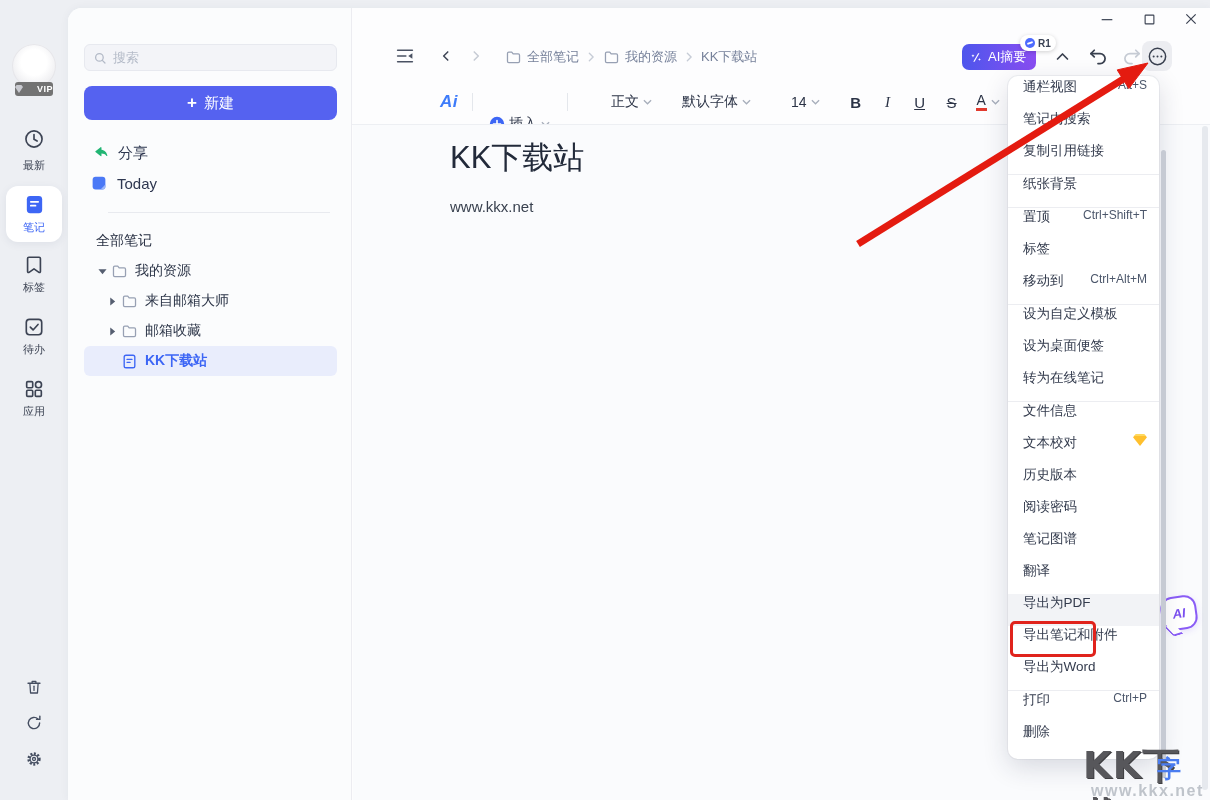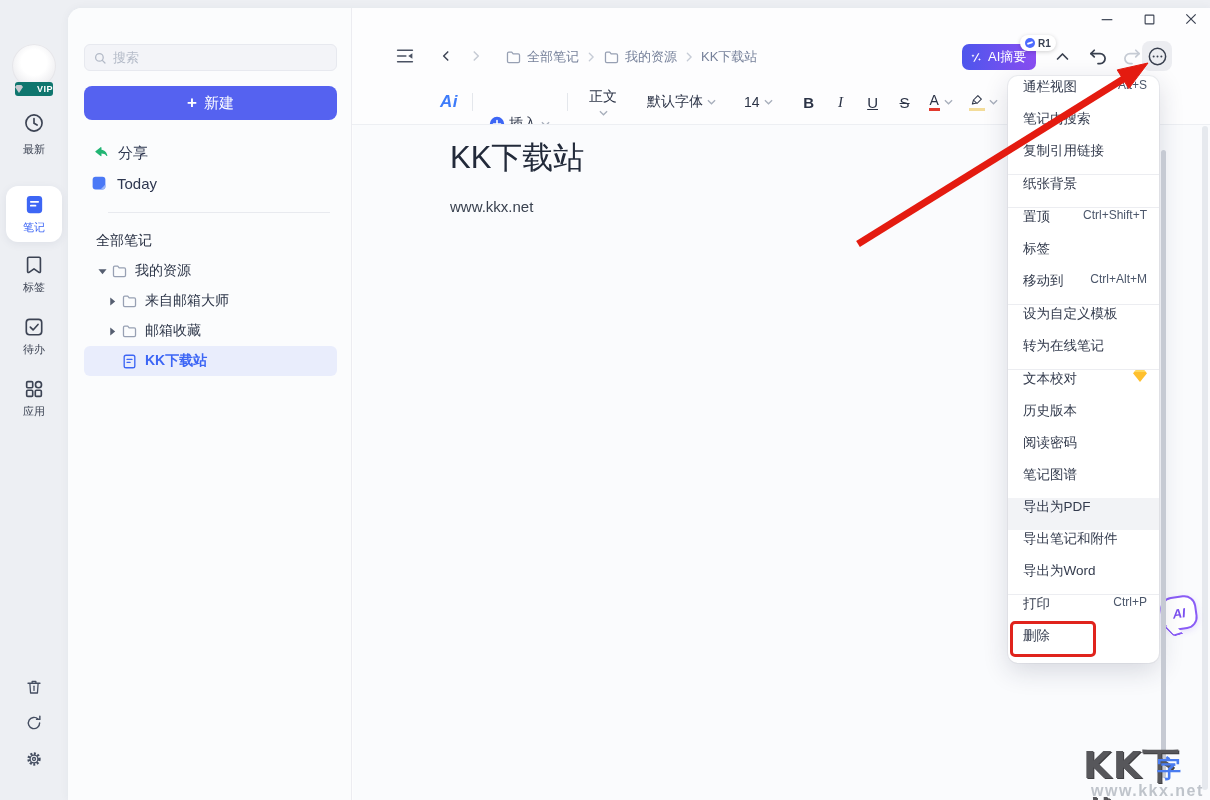--- a/index.html
+++ b/index.html
@@ -12,21 +12,21 @@
   }
   .abs { position:absolute; }
   svg { display:block; }
 
   
   .card { left:68px; top:8px; right:0; bottom:0; background:#fdfdfe; border-top-left-radius:14px; box-shadow:0 0 10px rgba(40,50,80,.05); }
 
   
   .rail { left:0; top:0; width:68px; height:800px; }
   .avatar { left:12px; top:44px; width:44px; height:44px; border-radius:50%; background:radial-gradient(circle at 50% 42%, #ffffff 0 38%, #ececef 75%, #e3e3e8 100%); box-shadow:inset 0 0 0 1px #e6e6ea; }
-  .vip-badge { left:15px; top:82px; width:38px; height:14px; background:#0f766e; border-radius:3px; color:#fff; font-size:9px; font-weight:bold; display:flex; align-items:center; justify-content:space-between; gap:14px; letter-spacing:.5px; }
+  .vip-badge { left:15px; top:82px; width:38px; height:14px; background:#737373; border-radius:3px; color:#fff; font-size:9px; font-weight:bold; display:flex; align-items:center; justify-content:space-between; gap:14px; letter-spacing:.5px; }
   .vip-badge .gem { width:8px; height:8px; background:#c9cad0; clip-path:polygon(50% 100%,0 25%,20% 0,80% 0,100% 25%); }
   .rail-item { left:6px; width:56px; display:flex; flex-direction:column; align-items:center; gap:4px; cursor:pointer; }
   .rail-item .lbl { font-size:11px; color:#3c4353; }
   .rail-item.active { background:#ffffff; border-radius:12px; height:56px; justify-content:center; box-shadow:0 2px 8px rgba(50,60,100,.08); }
   .rail-item.active .lbl { color:#3D66F5; }
   .rail-bottom { left:0; width:68px; display:flex; justify-content:center; cursor:pointer; }
 
   
   .panel { left:68px; top:8px; width:284px; bottom:0; background:#fbfcfd; border-top-left-radius:14px; border-right:1px solid #ececf1; }
   .search-box { left:84px; top:44px; width:253px; height:27px; background:#f3f4f8; border:1px solid #e7e9ef; border-radius:6px; display:flex; align-items:center; padding:0 8px; gap:6px; }
@@ -90,21 +90,21 @@
 
 <div class="abs card"></div>
 
 <div class="abs rail">
   <div class="abs avatar"></div>
   <div class="abs vip-badge">
     <span class="gem"></span>
     <span>VIP</span>
   </div>
   <div id="rail-items">
-      <div class="abs rail-item" style="top: 112px; gap: 8px;">
+      <div class="abs rail-item" style="top: 128px; gap: 8px;">
         <span>
           <svg width="22" height="22" viewBox="0 0 24 24" fill="none" stroke="#3c4353" stroke-width="1.8" stroke-linecap="round">
             <circle cx="12" cy="12" r="8.8"></circle>
             <path d="M12 7.2v5l3.4 2"></path>
           </svg>
         </span>
         <span class="lbl">最新</span>
       </div>
       <div class="abs rail-item active" style="top: 186px;">
         <span>
@@ -371,33 +371,33 @@
     <svg width="16" height="16" viewBox="0 0 20 20">
         <circle cx="10" cy="10" r="9" fill="#3D66F5"></circle>
         <path d="M10 5.6v8.8M5.6 10h8.8" stroke="#fff" stroke-width="2" stroke-linecap="round"></path>
       </svg>
     <span>插入</span>
     <svg width="9" height="6" viewBox="0 0 10 6">
         <path d="M1 1l4 4 4-4" stroke="#a7aebb" stroke-width="1.4" fill="none"></path>
       </svg>
   </span>
   <span class="vdiv" style="margin-left:17px;"></span>
-  <span class="fmt-txt" style="margin-left:21px;flex-direction:column;">
+  <span class="fmt-txt" style="margin-left:43px;">
     <span>正文</span>
     <svg width="9" height="6" viewBox="0 0 10 6">
         <path d="M1 1l4 4 4-4" stroke="#a7aebb" stroke-width="1.4" fill="none"></path>
       </svg>
   </span>
   <span class="fmt-txt" style="margin-left:30px;">
     <span>默认字体</span>
     <svg width="9" height="6" viewBox="0 0 10 6">
         <path d="M1 1l4 4 4-4" stroke="#a7aebb" stroke-width="1.4" fill="none"></path>
       </svg>
   </span>
-  <span class="fmt-txt" style="margin-left:28px;">
+  <span class="fmt-txt" style="margin-left:40px;">
     <span>14</span>
     <svg width="9" height="6" viewBox="0 0 10 6">
         <path d="M1 1l4 4 4-4" stroke="#a7aebb" stroke-width="1.4" fill="none"></path>
       </svg>
   </span>
   <span class="glyph" style="margin-left:26px;font-weight:bold;">B</span>
   <span class="glyph" style="margin-left:12px;font-style:italic;font-family:'Liberation Serif',serif;">I</span>
   <span class="glyph" style="margin-left:12px;text-decoration:underline;">U</span>
   <span class="glyph" style="margin-left:12px;text-decoration:line-through;">S</span>
   <span class="fmt-txt" style="margin-left:14px;">
@@ -450,35 +450,44 @@
     </div>
     <div class="menu-item">
       <span class="ml">移动到</span>
       <span class="sc">Ctrl+Alt+M</span>
     </div>
     <div class="menu-divider"></div>
     <div class="menu-item">
       <span class="ml">设为自定义模板</span>
     </div>
     <div class="menu-item">
+      <span class="ml">设为桌面便签</span>
+    </div>
+    <div class="menu-item">
       <span class="ml">转为在线笔记</span>
     </div>
     <div class="menu-divider"></div>
+    <div class="menu-item">
+      <span class="ml">文件信息</span>
+    </div>
     <div class="menu-item">
       <span class="ml">文本校对</span>
       <span class="gem"></span>
     </div>
     <div class="menu-item">
       <span class="ml">历史版本</span>
     </div>
     <div class="menu-item">
       <span class="ml">阅读密码</span>
     </div>
     <div class="menu-item">
       <span class="ml">笔记图谱</span>
+    </div>
+    <div class="menu-item">
+      <span class="ml">翻译</span>
     </div>
     <div class="menu-item hl">
       <span class="ml">导出为PDF</span>
     </div>
     <div class="menu-item">
       <span class="ml">导出笔记和附件</span>
     </div>
     <div class="menu-item">
       <span class="ml">导出为Word</span>
     </div>

